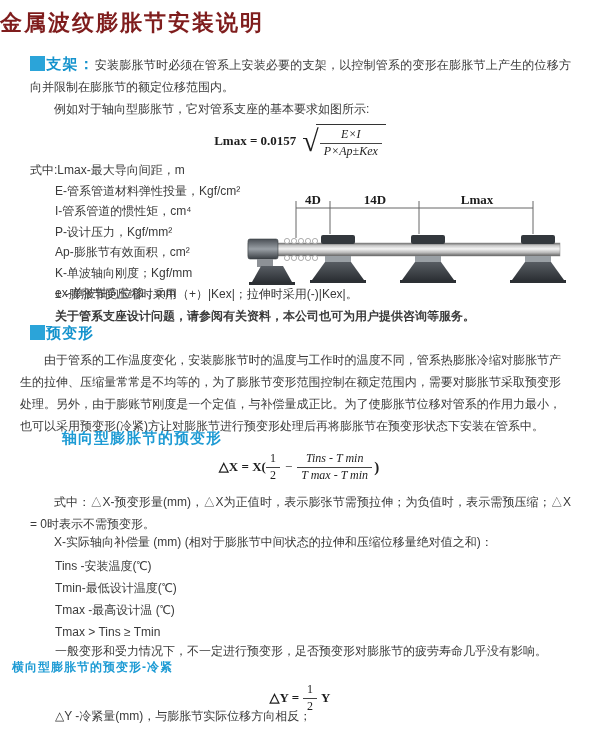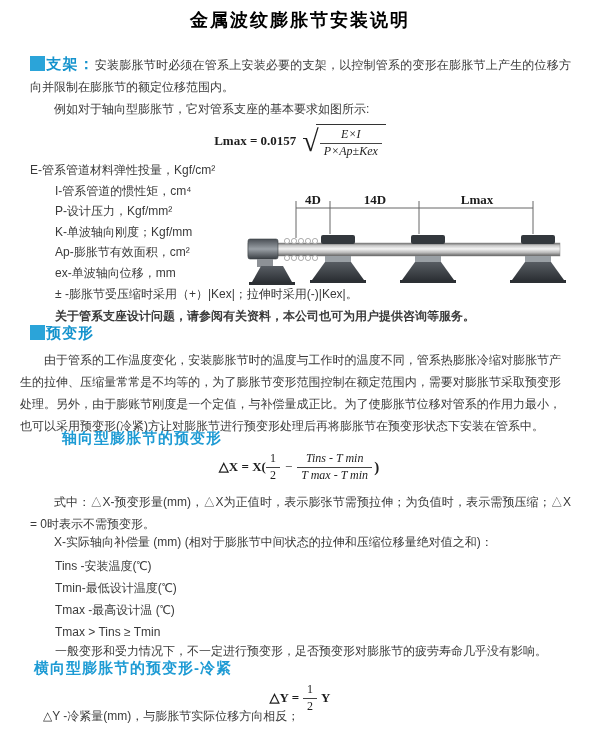--- a/index.html
+++ b/index.html
@@ -1,22 +1,22 @@
 <!DOCTYPE html>
 <html><head>
 <meta charset="utf-8">
 <style>
   html,body { margin:0; padding:0; background:#ffffff; }
   .page {
     position:relative; width:600px; height:737px; background:#ffffff;
     font-family:"Liberation Sans", sans-serif; color:#3a3a3a; overflow:hidden;
   }
   .title {
-    position:absolute; top:8px; left:0; width:100%; text-align:center;
-    font-size:18px; font-weight:bold; color:#000000; letter-spacing:2px;
+    position:absolute; top:8px; left:0; width:100%; text-align:left;
+    font-size:22px; font-weight:bold; color:#7f1d1d; letter-spacing:2px;
   }
   .body-text { font-size:12px; line-height:22px; text-align:justify; color:#3a3a3a; }
   .para1 { position:absolute; top:53px; left:30px; width:541px; }
   .sec-head { font-size:15px; font-weight:bold; color:#1593cd; letter-spacing:1px; }
   .sq {
     display:inline-block; width:15px; height:15px; background:#2ba4d9;
     margin-right:1px; vertical-align:-2px;
   }
   .example-line { position:absolute; top:101px; left:54px; width:520px; font-size:12px; color:#3a3a3a; }
 
@@ -49,27 +49,27 @@
   .note-pm { position:absolute; top:286px; left:55px; font-size:12px; color:#3a3a3a; white-space:nowrap; }
   .note-service { position:absolute; top:308px; left:55px; font-size:12px; color:#3a3a3a; white-space:nowrap;font-weight:bold; }
 
   .sec2-head { position:absolute; top:324px; left:30px; }
   .para2 { position:absolute; top:349px; left:20px; width:541px; text-indent:24px; }
 
   .sub-head {
     position:absolute; font-size:15px; font-weight:bold; color:#1e9bd4; letter-spacing:1px;
   }
   .axial-head { top:429px; left:62px;font-family:Liberation Mono, monospace; }
-  .lateral-head { top:659px; left:34px; font-size:15px; }
+  .lateral-head { top:659px; left:12px; font-size:12px; }
 
   .axial-explain { position:absolute; top:491px; left:30px; width:541px; text-indent:24px; }
   .xdef { position:absolute; top:534px; left:30px; width:541px; text-indent:24px; font-size:12px; color:#3a3a3a; }
   .temps { position:absolute; top:555px; left:55px; font-size:12px; line-height:22px; color:#3a3a3a; }
   .gen-note { position:absolute; top:643px; left:55px; font-size:12px; color:#3a3a3a; white-space:nowrap; }
-  .last-note { position:absolute; top:708px; left:43px; font-size:12px; color:#3a3a3a; white-space:nowrap; }
+  .last-note { position:absolute; top:708px; left:55px; font-size:12px; color:#3a3a3a; white-space:nowrap; }
 
   .diagram { position:absolute; top:192px; left:246px; }
   .dim-label { font-family:"Liberation Serif", serif; font-weight:bold; font-size:13px; fill:#1d1d1d; }
 </style>
 </head>
 <body>
 
 <div class="page">
 
   <div class="title">金属波纹膨胀节安装说明</div>
@@ -88,25 +88,26 @@
           <span class="frac">
             <span class="fnum">E×I</span>
             <span class="fden">P×Ap±Kex</span>
           </span>
         </span>
       </span>
     </span>
   </div>
 
   <div class="defs">
+    <div class="def-line">式中:Lmax-最大导向间距，m</div>
     <div class="def-line">E-管系管道材料弹性投量，Kgf/cm²</div>
     <div class="def-line">I-管系管道的惯性矩，cm⁴</div>
     <div class="def-line">P-设计压力，Kgf/mm²</div>
+    <div class="def-line">Ap-膨胀节有效面积，cm²</div>
     <div class="def-line">K-单波轴向刚度；Kgf/mm</div>
-    <div class="def-line">Ap-膨胀节有效面积，cm²</div>
     <div class="def-line">ex-单波轴向位移，mm</div>
   </div>
 
   <svg class="diagram" width="350" height="100" viewBox="0 0 350 100">
     <defs>
       <linearGradient id="pipeGrad" x1="0" y1="0" x2="0" y2="1">
         <stop offset="0%" stop-color="#6e6e6e"></stop>
         <stop offset="20%" stop-color="#c9c9c9"></stop>
         <stop offset="45%" stop-color="#f4f4f4"></stop>
         <stop offset="75%" stop-color="#b8b8b8"></stop>

